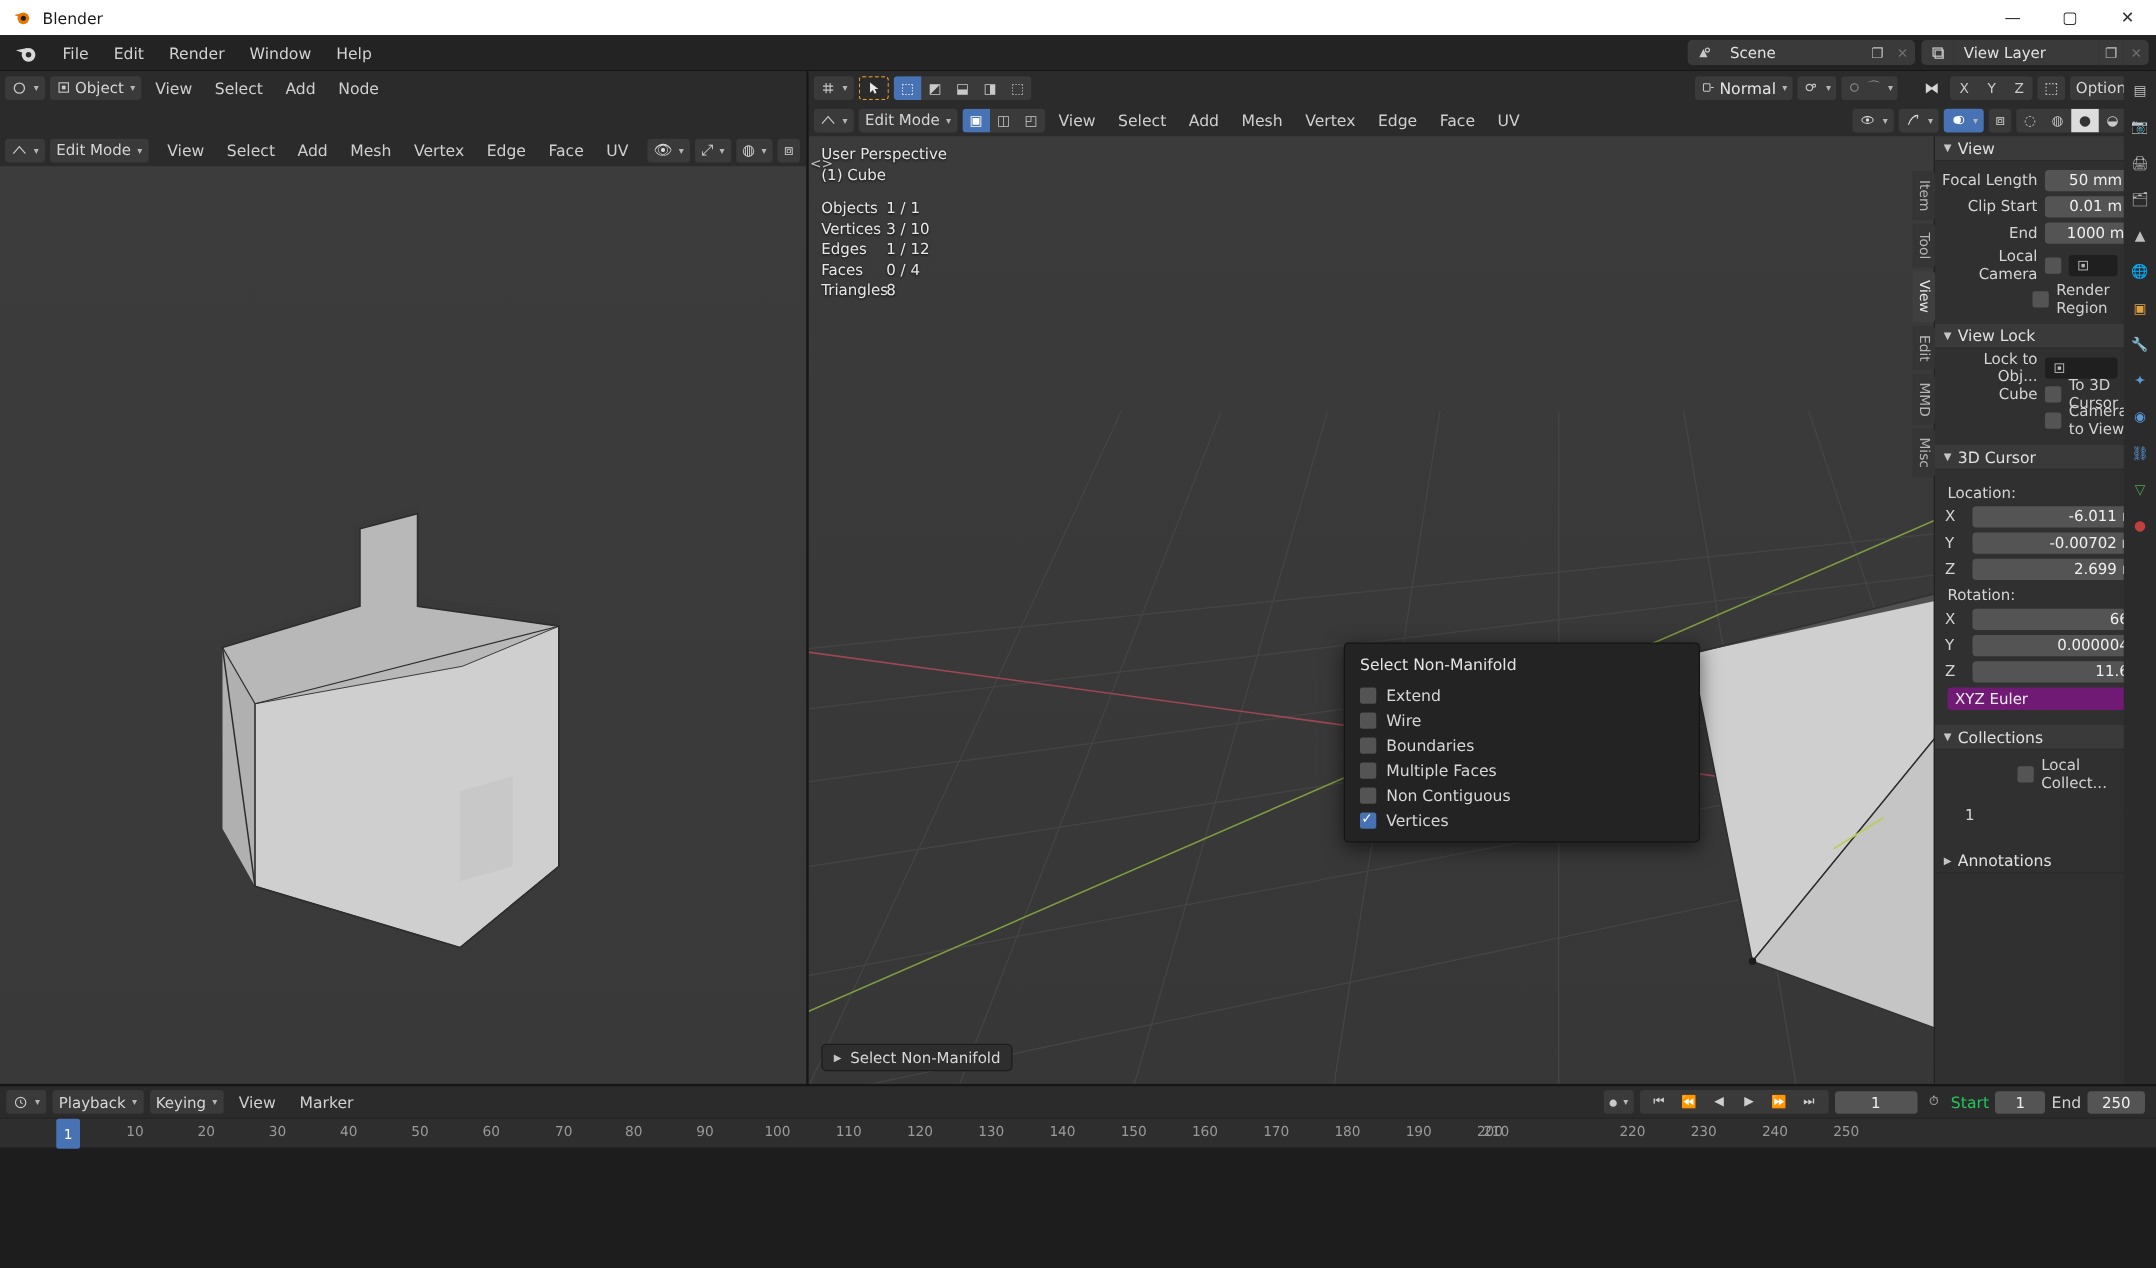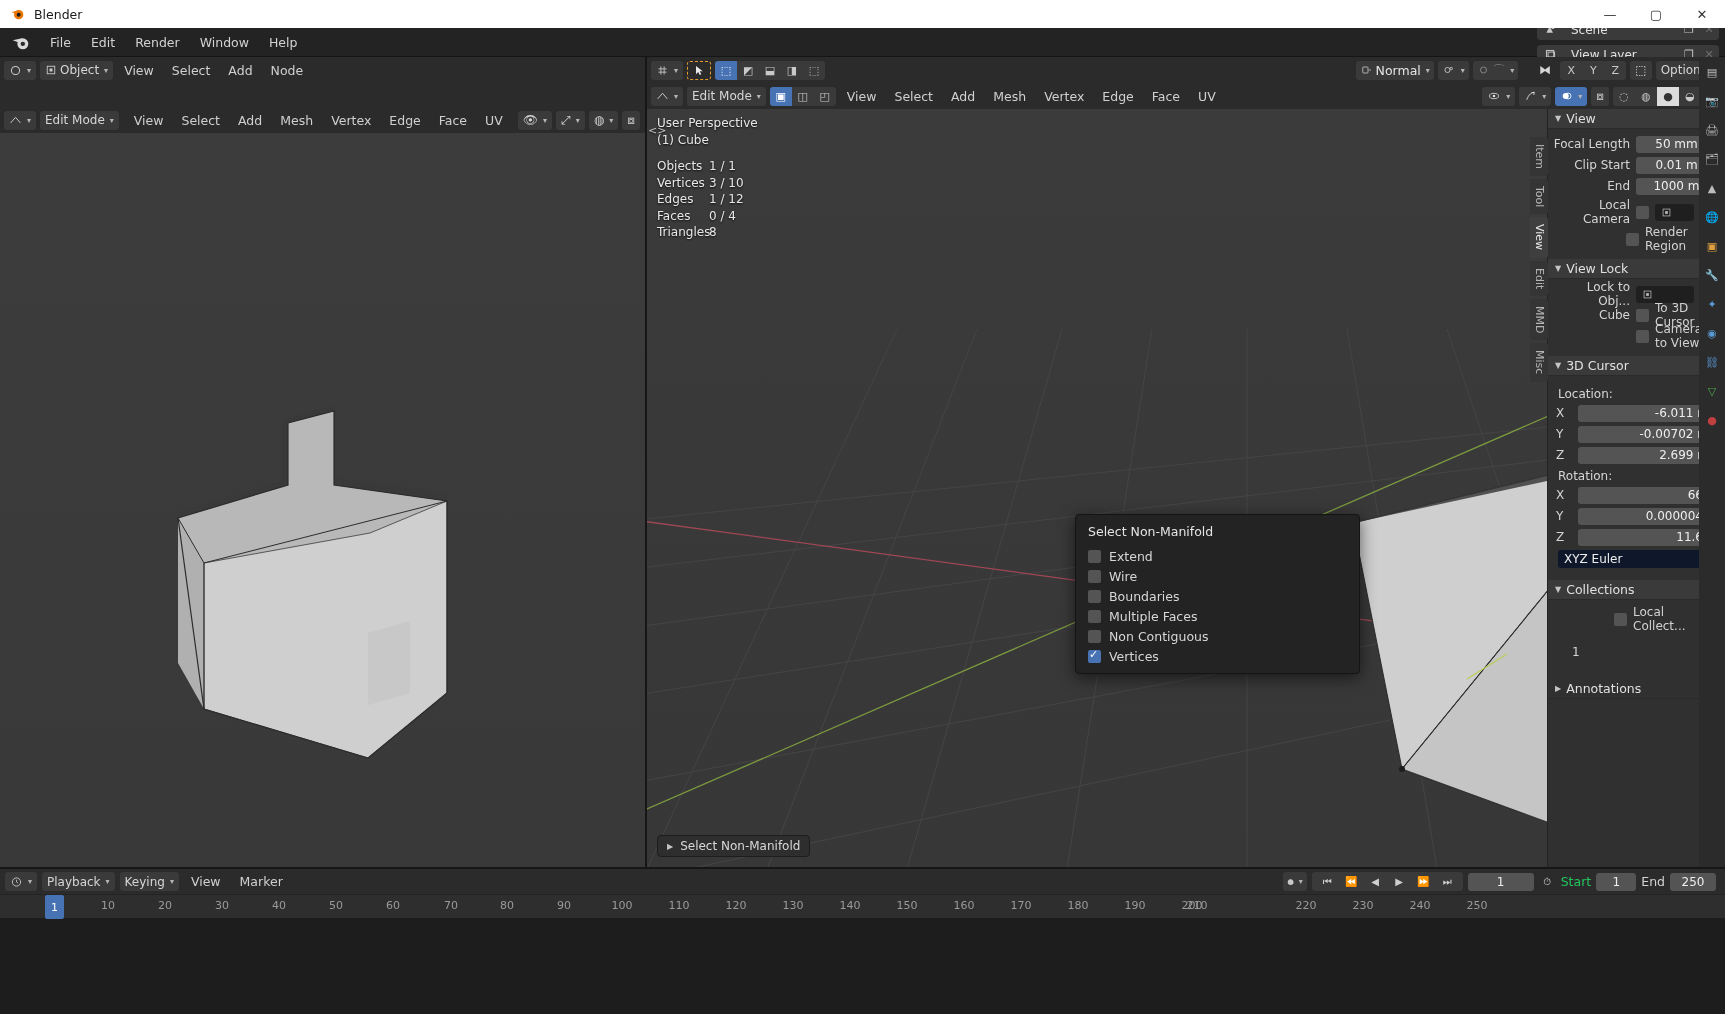--- a/index.html
+++ b/index.html
@@ -34,21 +34,21 @@
     padding: 3px 10px; color: #d2d2d2; font-size: 12.5px; border-radius: 3px;
   }
   .workspace-tabs { display: flex; align-items: flex-end; height: 29px; margin-left: 10px; }
   .ws-tab {
     padding: 6px 12px 6px 12px; color: #9a9a9a; font-size: 12.5px;
     background: #232323; border-radius: 4px 4px 0 0; height: 24px;
     display:flex; align-items:center;
   }
   .ws-tab.active { background: #3d3d3d; color: #e8e8e8; }
   .ws-plus { padding: 4px 9px; color: #9a9a9a; }
-  .topbar-right { margin-left: auto; display: flex; align-items: center; gap: 5px; padding-right: 6px; flex-direction: column; }
+  .topbar-right { margin-left: auto; display: flex; align-items: center; gap: 5px; padding-right: 6px; }
   .field-combo {
     display: flex; align-items: center; background: #2b2b2b; border-radius: 4px;
     height: 20px; overflow: hidden;
   }
   .fc-icon { width: 26px; height: 20px; display:flex; align-items:center; justify-content:center;
              background:#3a3a3a; color:#c8c8c8; font-size: 11px; }
   .fc-name { padding: 0 10px 0 8px; min-width: 116px; font-size: 12px; color: #e2e2e2;
              background: #3a3a3a; height: 20px; display:flex; align-items:center;}
   .fc-btn { width: 20px; height: 20px; display:flex;align-items:center;justify-content:center;
             background:#3a3a3a; color:#c0c0c0; font-size:11px; }
@@ -137,21 +137,21 @@
   }
   .cbox.checked { background: #4772b3; position: relative; }
   .cbox.checked:after {
     content: "✓"; position: absolute; left: 1px; top: -2px; color: #fff; font-size: 11px;
   }
   .cb-row { display:flex; align-items:center; gap:6px; height:18px; margin-bottom:3px; }
   .cb-row .lbl { color:#d2d2d2; font-size:12px; }
   .small-btn { width: 17px; height: 17px; background:#545454; border-radius:3px; }
   .sec-label { color:#d5d5d5; font-size:12px; margin: 5px 0 3px 2px; }
   .select-box {
-    height: 18px; background: #0f172a; border-radius: 3px; display:flex; align-items:center;
+    height: 18px; background: #701a75; border-radius: 3px; display:flex; align-items:center;
     padding: 0 6px; justify-content: space-between; color:#eee; font-size:12px; margin: 4px 2px 4px 2px;
   }
   .vtabs {
     position: absolute; right: 0; top: 28px; width: 18px;
     display: flex; flex-direction: column; gap: 3px; align-items: stretch;
   }
   .vtab {
     writing-mode: vertical-rl; text-orientation: mixed;
     background: #353535; color: #b5b5b5; font-size: 11px;
     padding: 7px 2px; border-radius: 0 3px 3px 0;

